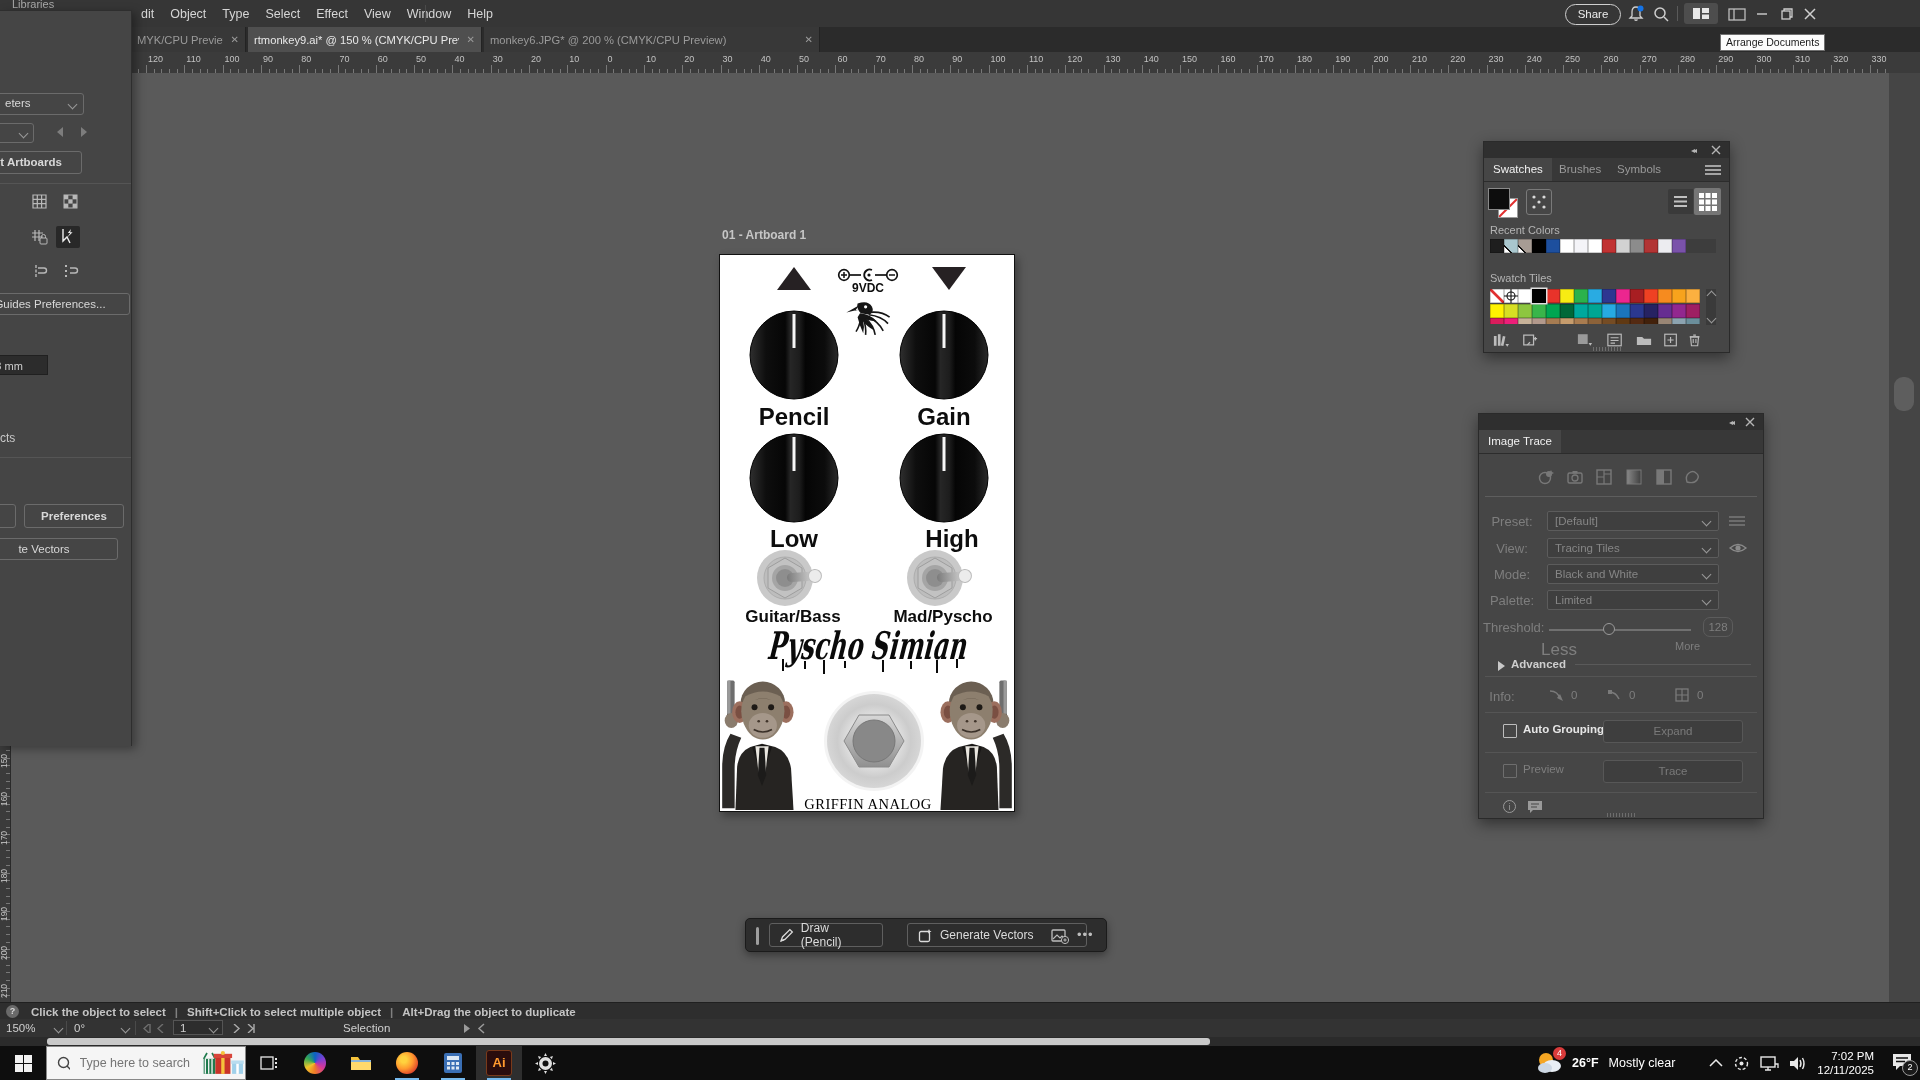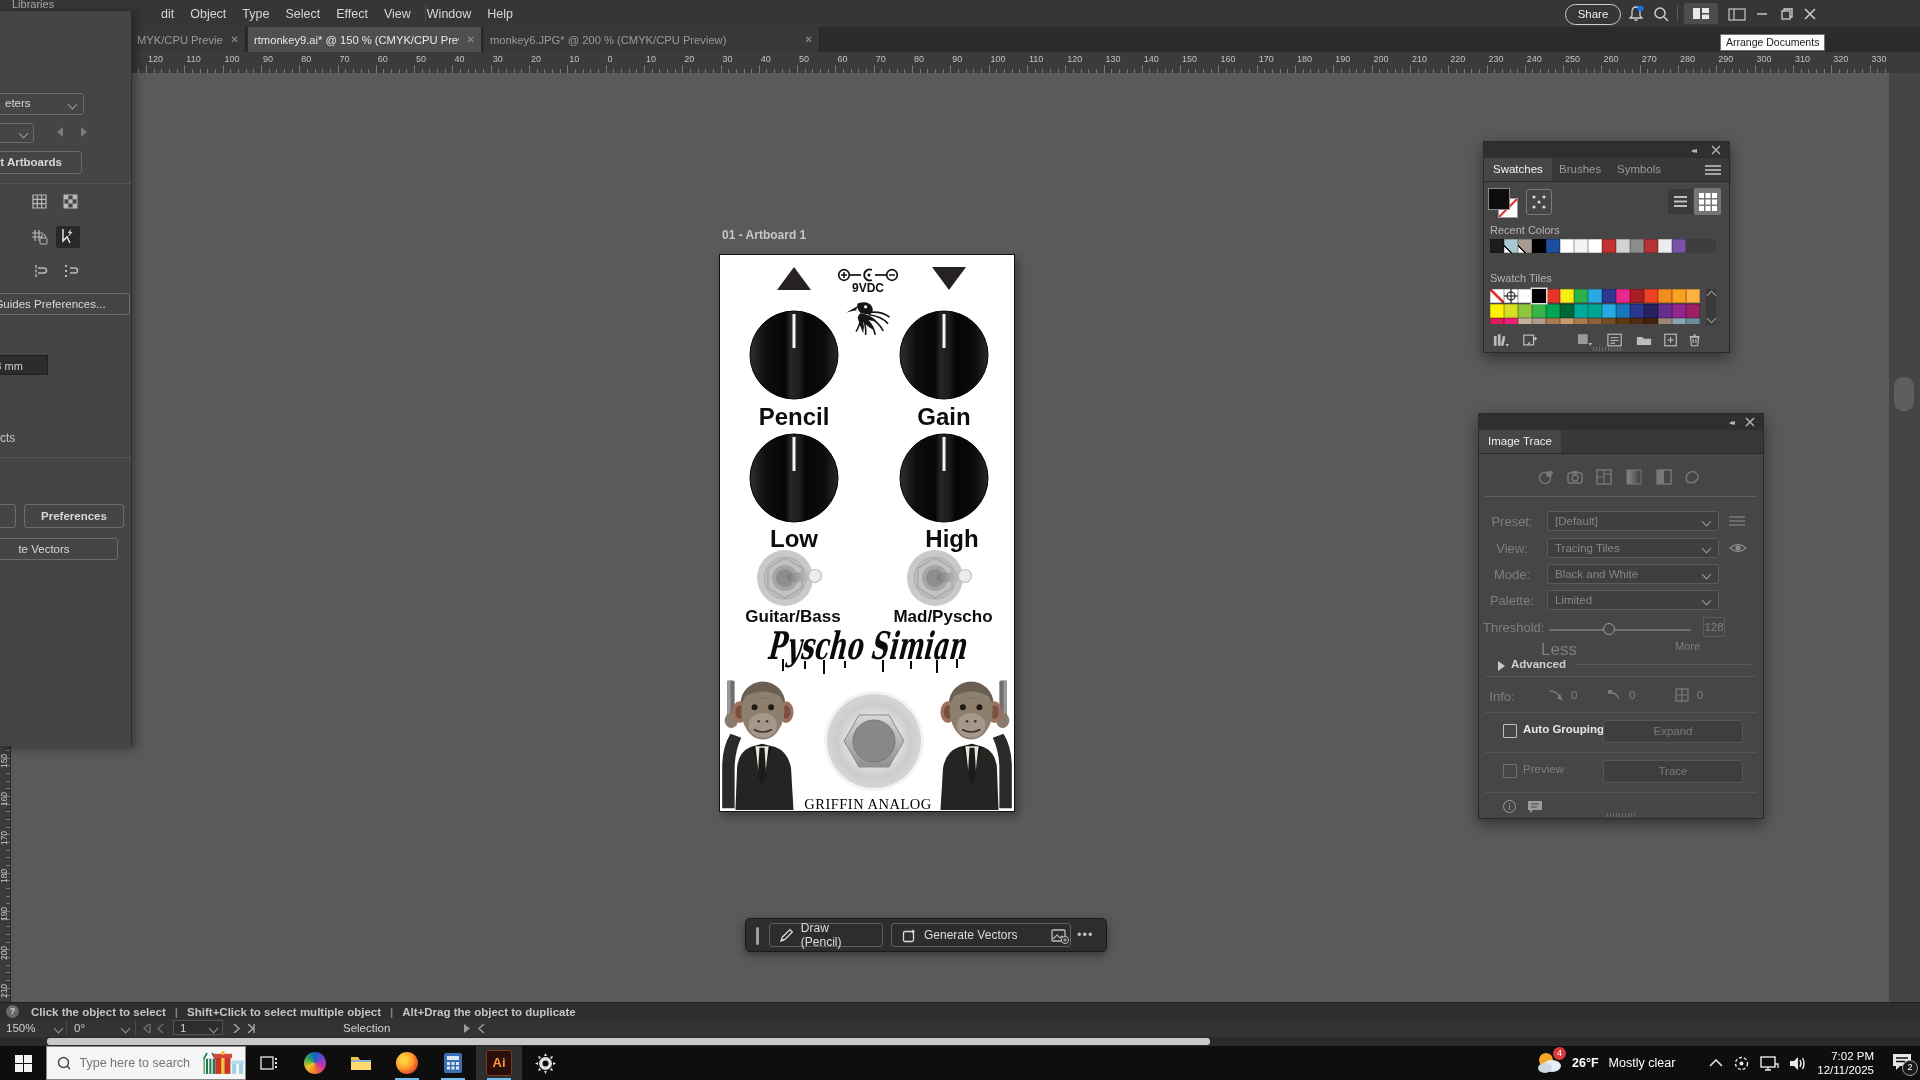--- a/index.html
+++ b/index.html
@@ -2,21 +2,21 @@
 <html><head>
 <meta charset="utf-8">
 <style>
   html,body{margin:0;padding:0;background:#222;}
   #screen{position:relative;width:1920px;height:1080px;overflow:hidden;
     font-family:"Liberation Sans",sans-serif;background:#5a5a5a;color:#ddd;}
   .abs{position:absolute;}
   
   #titlebar{position:absolute;left:0;top:0;width:1920px;height:27px;background:#363636;}
   #libraries-frag{position:absolute;left:12px;top:-2px;font-size:11px;color:#a9a9a9;}
-  #menubar{position:absolute;left:133px;top:0;height:27px;display:flex;align-items:center;margin-left:20px;}
+  #menubar{position:absolute;left:133px;top:0;height:27px;display:flex;align-items:center;}
   .menu-item{padding:0 8px;font-size:12.5px;color:#d6d6d6;cursor:default;}
   #menu-end-sep{position:absolute;left:425px;top:5px;width:1px;height:17px;background:#4a4a4a;}
   #share-btn{position:absolute;left:1565px;top:4px;width:54px;height:19px;border:1.5px solid #cfcfcf;
     border-radius:11px;font-size:11.5px;color:#ececec;text-align:center;line-height:18px;}
   .tb-ico{position:absolute;top:5px;width:18px;height:18px;}
   #tb-divider{position:absolute;left:1677px;top:6px;width:1px;height:15px;background:#5a5a5a;}
   #arrange-btn{position:absolute;left:1684px;top:3px;width:34px;height:21px;background:#4d4d4d;border-radius:3px;}
   
   #tabbar{position:absolute;left:0;top:27px;width:1920px;height:25px;background:#2b2b2b;}
   .doc-tab{position:absolute;top:0;height:25px;display:flex;align-items:center;background:#383838;
@@ -1083,21 +1083,21 @@
 
     <div class="it-label" style="top:179px">Palette:</div>
     <div class="it-box" style="top:176px">
       <span>Limited</span>
       <span class="chev" style="position:absolute;right:8px;top:6px"></span></div>
 
     <div class="it-label" style="top:206px">Threshold:</div>
     <div class="abs" style="left:70px;top:215px;width:142px;height:2px;background:#707070"></div>
     <div class="abs" style="left:124px;top:209px;width:12px;height:12px;border:1.5px solid #9a9a9a;border-radius:50%;
       background:#464646;box-sizing:border-box"></div>
-    <div class="abs" style="left:224px;top:203px;width:22px;height:20px;border:1px solid #5c5c5c;border-radius:0;
+    <div class="abs" style="left:224px;top:203px;width:30px;height:20px;border:1px solid #5c5c5c;border-radius:7px;
       font-size:11.5px;color:#7e7e7e;text-align:center;line-height:18px;box-sizing:border-box">128</div>
     <div class="abs" style="left:62px;top:226px;font-size:17px;color:#7e7e7e">Less</div>
     <div class="abs" style="left:196px;top:226px;font-size:11px;color:#7e7e7e">More</div>
 
     <svg class="abs" style="left:18px;top:247px" width="8" height="10">
       <polygon points="1,0 8,5 1,10" fill="#c8c8c8"></polygon>
       </svg>
     <div class="abs" style="left:32px;top:244px;font-size:11.5px;color:#cecece;font-weight:bold">Advanced</div>
     <div class="abs" style="left:96px;top:250px;width:176px;height:1px;background:#5a5a5a"></div>
     <div class="it-div" style="top:262px"></div>
@@ -1152,21 +1152,21 @@
 
   <div id="ctx-bar">
     <div class="abs" style="left:10px;top:8px;width:3px;height:18px;background:#9e9e9e;border-radius:2px"></div>
     <div class="ctx-btn" style="left:23px;width:114px">
       <svg width="14" height="14" viewBox="0 0 14 14">
         <path d="M1,13 L2.5,9 L10,1.5 L12.5,4 L5,11.5 Z" fill="none" stroke="#dcdcdc" stroke-width="1.3"></path>
         <path d="M1,13 L4,12" stroke="#dcdcdc" stroke-width="1.3"></path>
         </svg>
       <span>Draw (Pencil)</span>
     </div>
-    <div class="ctx-btn" style="left:145px;width:180px">
+    <div class="ctx-btn" style="left:161px;width:180px">
       <svg width="15" height="15" viewBox="0 0 15 15">
         <rect x="1.5" y="3.5" width="10" height="10" rx="1.5" fill="none" stroke="#dcdcdc" stroke-width="1.3"></rect>
         <path d="M11,1 l.8,1.7 1.7,.8 -1.7,.8 -.8,1.7 -.8,-1.7 -1.7,-.8 1.7,-.8 Z" fill="#dcdcdc"></path>
         </svg>
       <span>Generate Vectors</span>
     </div>
     <svg class="abs" style="left:305px;top:9px" width="18" height="16" viewBox="0 0 18 16">
       <rect x="1" y="2" width="13" height="11" rx="1" fill="none" stroke="#bdbdbd" stroke-width="1.3"></rect>
       <path d="M2,11 L6,7 L9,10 L11,8 L13,10" fill="none" stroke="#bdbdbd" stroke-width="1.1"></path>
       <circle cx="14" cy="12" r="3.6" fill="#2d2d2d" stroke="#bdbdbd"></circle>

